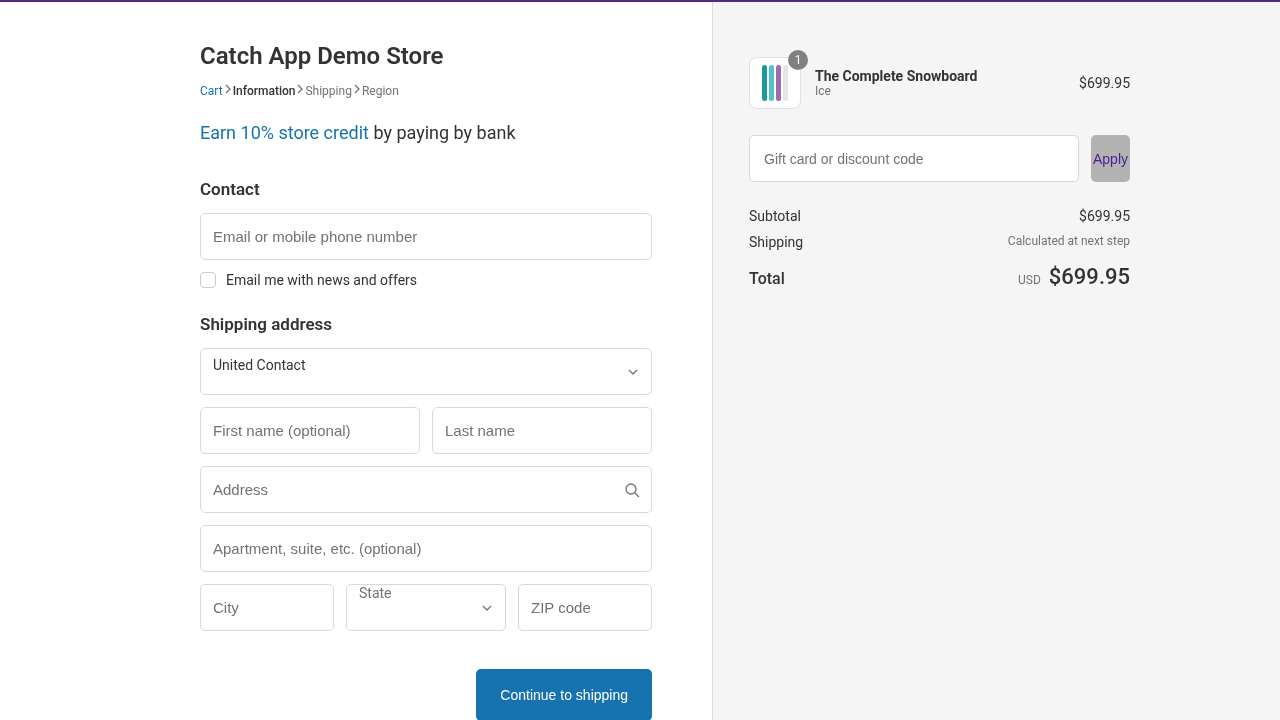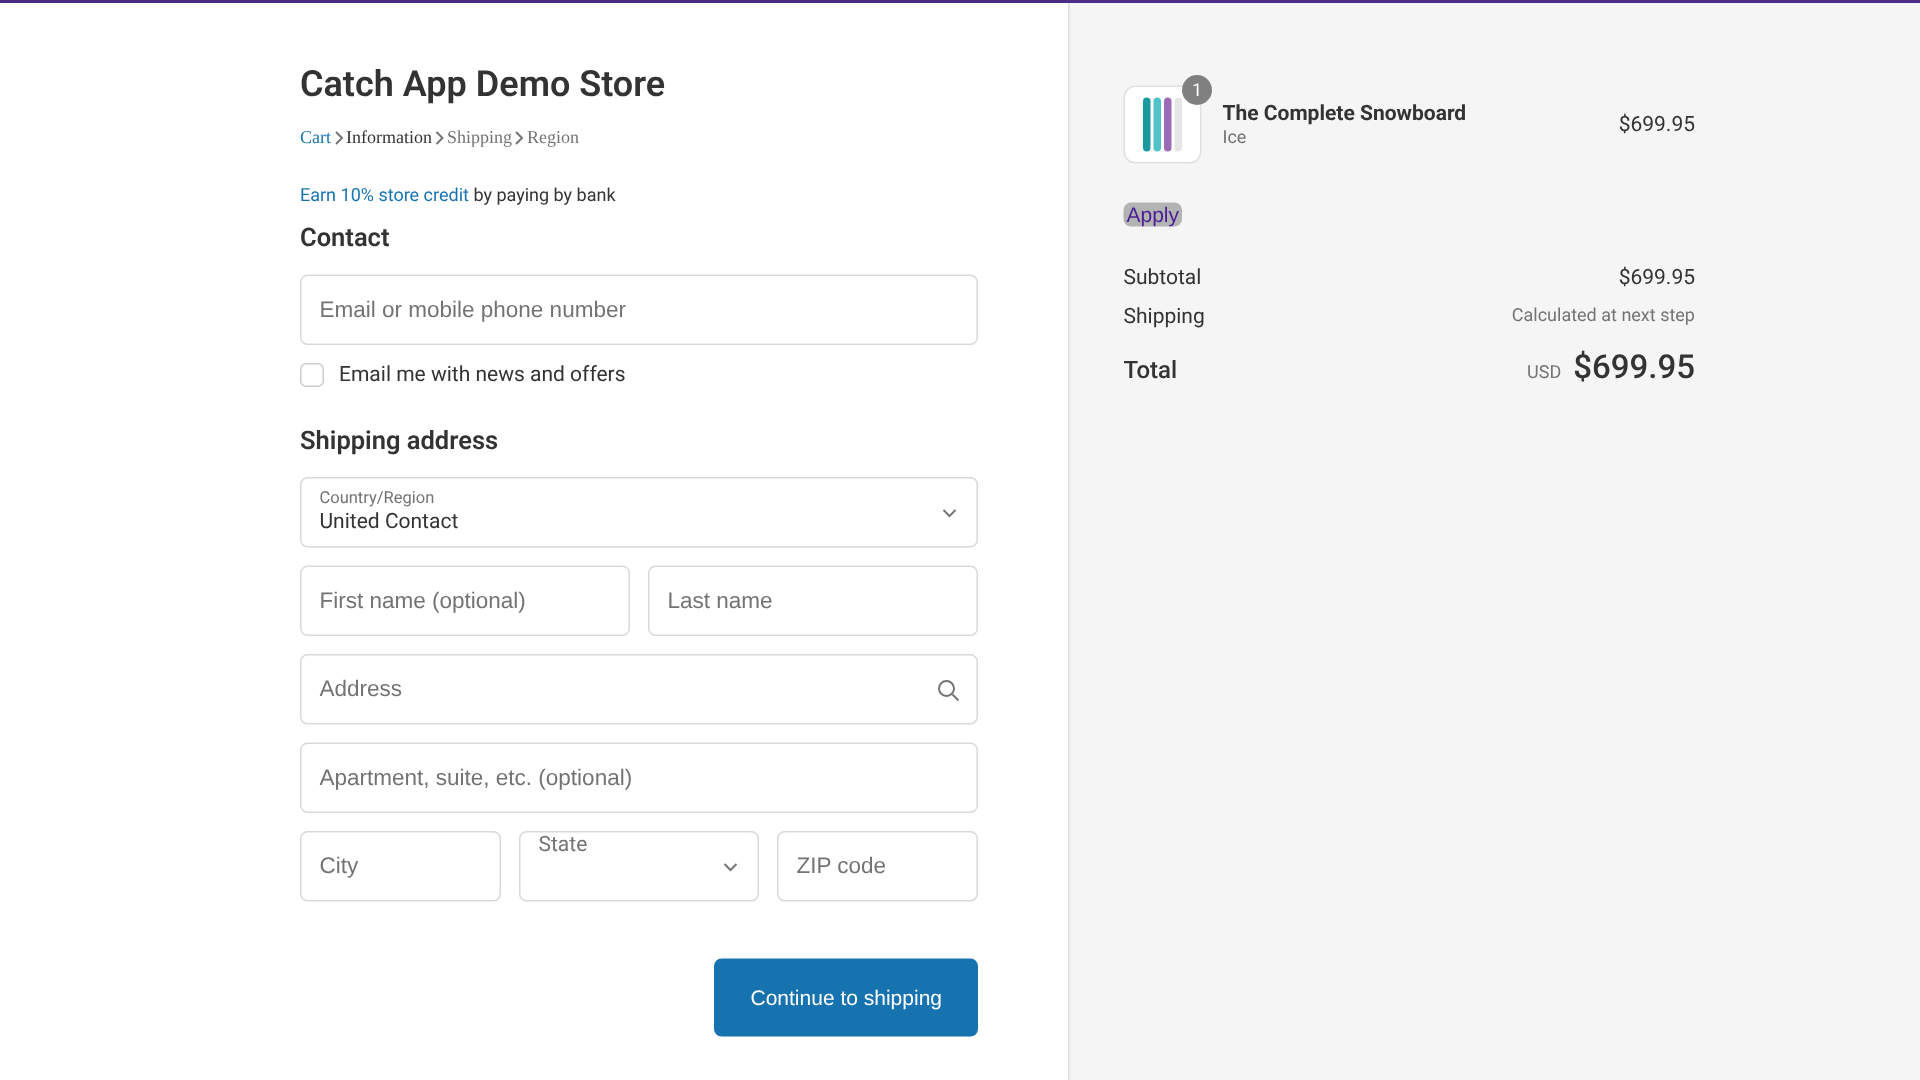--- a/index.html
+++ b/index.html
@@ -3,26 +3,26 @@
 <meta charset="utf-8">
 <style>
 * { box-sizing: border-box; margin: 0; padding: 0; }
 body { font-family: -apple-system, BlinkMacSystemFont, "Segoe UI", Roboto, Helvetica, Arial, sans-serif; font-size: 14px; color: #333; background: #fff; width: 1280px; height: 720px; overflow: hidden; }
 .top-bar { height: 2px; background: #4B2E83; }
 .container { display: flex; height: 718px; }
 .main { width: 712px; padding: 40px 60px 0 200px; overflow-y: auto; }
 .main::-webkit-scrollbar { display: none; }
 .sidebar { width: 568px; background: #f5f5f5; padding: 55px 150px 0 36px; border-left: 1px solid #ddd; }
 .store-title { font-size: 24px; font-weight: 600; color: #333; margin-bottom: 14px; }
-.breadcrumb { display: flex; align-items: center; gap: 0; font-size: 12px; margin-bottom: 24px; font-family: Liberation Serif, serif; }
+.breadcrumb { display: flex; align-items: flex-start; gap: 0; font-size: 12px; margin-bottom: 24px; }
 .breadcrumb .link { color: #1773b0; cursor: pointer; }
 .breadcrumb .current { color: #333; font-weight: 500; }
 .breadcrumb .future { color: #737373; }
 .breadcrumb .chev { color: #737373; display:flex; }
-.promo { font-size: 12px; margin-bottom: 12px; }
+.promo { font-size: 18px; margin-bottom: 36px; }
 .promo .highlight { color: #1773b0; }
 .section-title { font-size: 17px; font-weight: 600; margin-bottom: 14px; }
 .field { position: relative; margin-bottom: 12px; }
 .input { width: 100%; height: 47px; border: 1px solid #d9d9d9; border-radius: 5px; padding: 0 12px; font-size: 15px; color: #333; }
 .input::placeholder { color: #737373; }
 .checkbox-row { display: flex; align-items: center; gap: 10px; font-size: 14px; margin-bottom: 26px; }
 .checkbox { width: 16px; height: 16px; border: 1px solid #ccc; border-radius: 4px; background: #fff; cursor: pointer; flex-shrink:0; }
 .select-wrap { position: relative; height: 47px; border: 1px solid #d9d9d9; border-radius: 5px; padding: 6px 12px 0 12px; cursor: pointer; margin-bottom: 12px; background:#fff; }
 .select-wrap .small-label { font-size: 11px; color: #737373; line-height: 13px; }
 .select-wrap .value { font-size: 14px; color: #333; line-height: 20px; }
@@ -98,21 +98,20 @@
       <input class="input" placeholder="Email or mobile phone number" style="">
     </div>
     <div class="checkbox-row">
       <div class="checkbox"></div>
       <span>Email me with news and offers</span>
     </div>
 
     <div class="section-title">Shipping address</div>
 
     <div class="select-wrap">
-      <div class="small-label">Country/Region</div>
       <div class="value">United Contact</div>
       <span class="chev-down">
           <svg width="12" height="12" viewBox="0 0 12 12">
             <path d="M2 4 L6 8 L10 4" stroke="currentColor" fill="none" stroke-width="1.3"></path>
           </svg>
         </span>
     </div>
 
     <div class="row">
       <div class="field"><input class="input" placeholder="First name (optional)" style=""></div>
@@ -163,20 +162,21 @@
         <div class="qty-badge">1</div>
       </div>
       <div class="product-info">
         <div class="product-name">The Complete Snowboard</div>
         <div class="product-variant">Ice</div>
       </div>
       <div class="product-price">$699.95</div>
     </div>
 
     <div class="discount-row">
+      <input class="discount-input" placeholder="Gift card or discount code" style="">
       <button class="apply-btn">Apply</button>
     </div>
 
     <div class="summary-line">
       <span>Subtotal</span>
       <span>$699.95</span>
     </div>
     <div class="summary-line">
       <span>Shipping</span>
       <span class="note">Calculated at next step</span>

